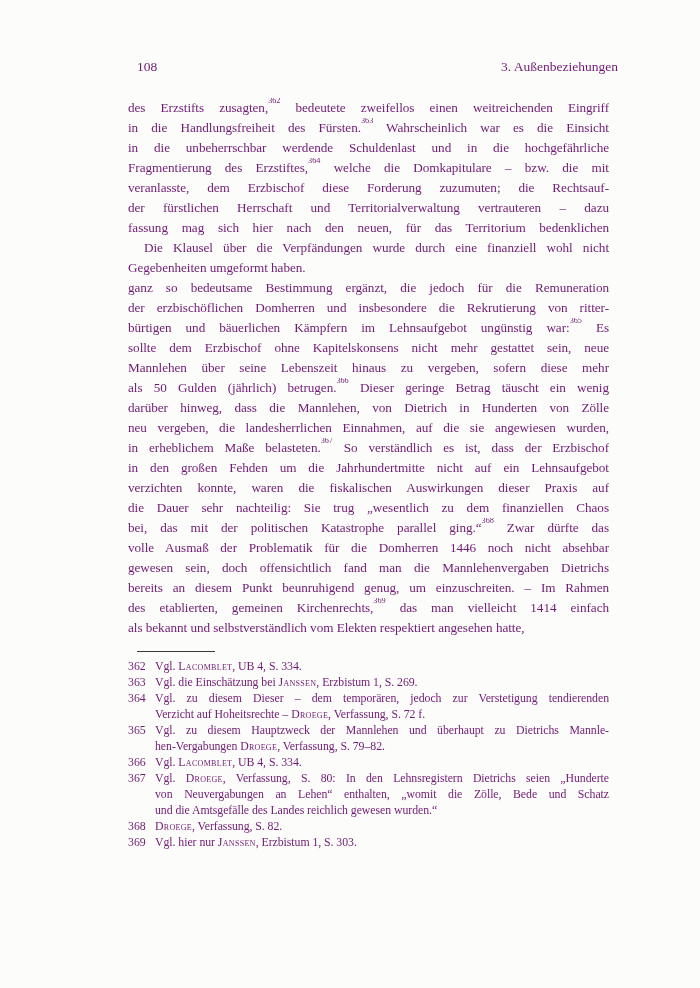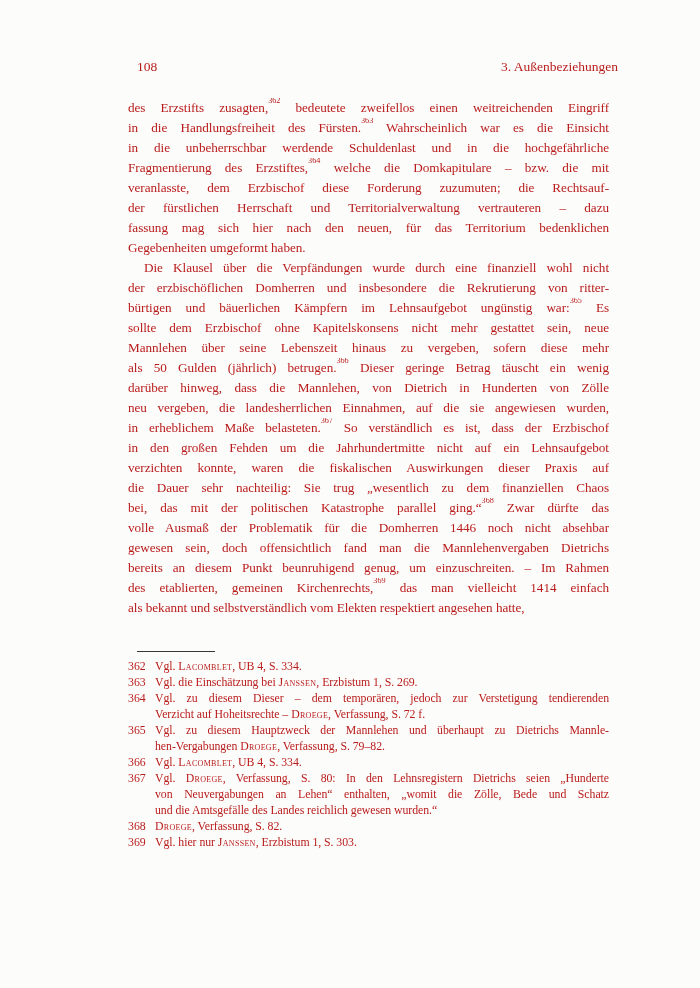--- a/index.html
+++ b/index.html
@@ -65,37 +65,38 @@
     overflow: hidden;
     text-align: justify;
     text-align-last: justify;
   }
   .fn-line.last { text-align-last: left; }
   .sc { font-variant: small-caps; letter-spacing: 0.3px; }
 </style>
 </head>
 <body style="background: rgb(252, 252, 250);">
 
-<div class="page" style="color: #b91c1c;">
+<div class="page" style="color: #701a75;">
 
   <div class="header">
     <span class="pagenum">108</span>
     <span class="running">3. Außenbeziehungen</span>
   </div>
 
   <div class="column body" id="body-text">
       <div class="line">des Erzstifts zusagten,<sup class="fnref">362</sup> bedeutete zweifellos einen weitreichenden Eingriff</div>
       <div class="line">in die Handlungsfreiheit des Fürsten.<sup class="fnref">363</sup> Wahrscheinlich war es die Einsicht</div>
       <div class="line">in die unbeherrschbar werdende Schuldenlast und in die hochgefährliche</div>
       <div class="line">Fragmentierung des Erzstiftes,<sup class="fnref">364</sup> welche die Domkapitulare – bzw. die mit</div>
       <div class="line">veranlasste, dem Erzbischof diese Forderung zuzumuten; die Rechtsauf-</div>
       <div class="line">der fürstlichen Herrschaft und Territorialverwaltung vertrauteren – dazu</div>
       <div class="line">fassung mag sich hier nach den neuen, für das Territorium bedenklichen</div>
+      <div class="line indent">Die Klausel über die Verpfändungen wurde durch eine finanziell wohl nicht</div>
       <div class="line last">Gegebenheiten umgeformt haben.</div>
-      <div class="line indent">Die Klausel über die Verpfändungen wurde durch eine finanziell wohl nicht</div>
+      <div class="line">ganz so bedeutsame Bestimmung ergänzt, die jedoch für die Remuneration</div>
       <div class="line">der erzbischöflichen Domherren und insbesondere die Rekrutierung von ritter-</div>
       <div class="line">bürtigen und bäuerlichen Kämpfern im Lehnsaufgebot ungünstig war:<sup class="fnref">365</sup> Es</div>
       <div class="line">sollte dem Erzbischof ohne Kapitelskonsens nicht mehr gestattet sein, neue</div>
       <div class="line">Mannlehen über seine Lebenszeit hinaus zu vergeben, sofern diese mehr</div>
       <div class="line">als 50 Gulden (jährlich) betrugen.<sup class="fnref">366</sup> Dieser geringe Betrag täuscht ein wenig</div>
       <div class="line">darüber hinweg, dass die Mannlehen, von Dietrich in Hunderten von Zölle</div>
       <div class="line">neu vergeben, die landesherrlichen Einnahmen, auf die sie angewiesen wurden,</div>
       <div class="line">in erheblichem Maße belasteten.<sup class="fnref">367</sup> So verständlich es ist, dass der Erzbischof</div>
       <div class="line">in den großen Fehden um die Jahrhundertmitte nicht auf ein Lehnsaufgebot</div>
       <div class="line">verzichten konnte, waren die fiskalischen Auswirkungen dieser Praxis auf</div>

